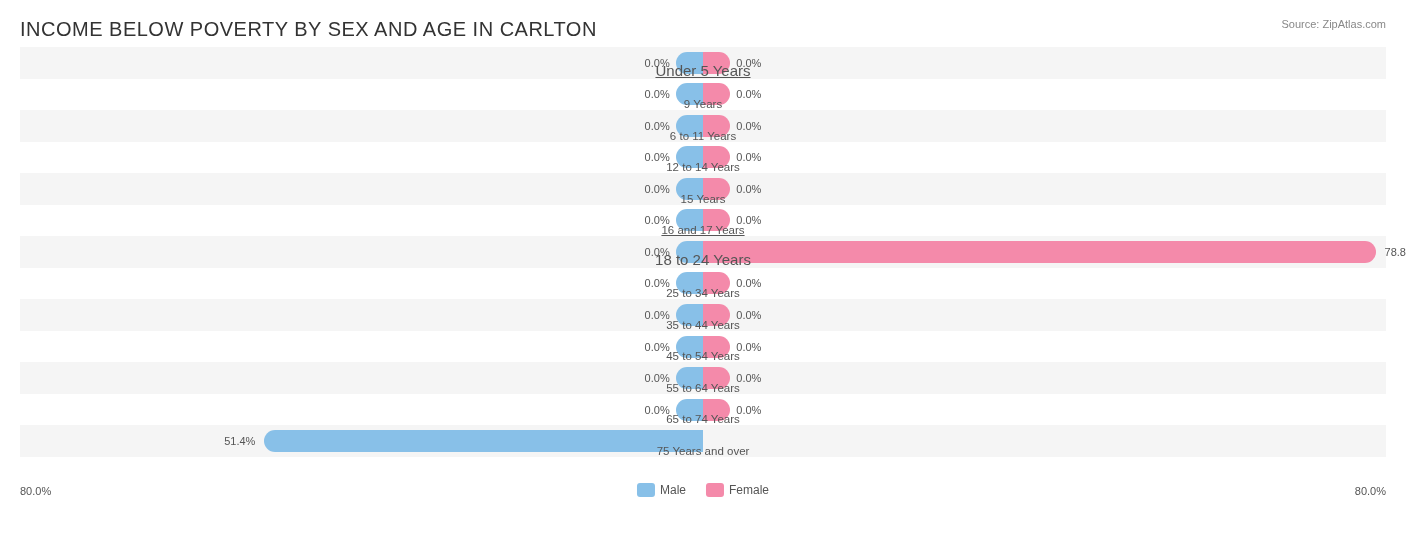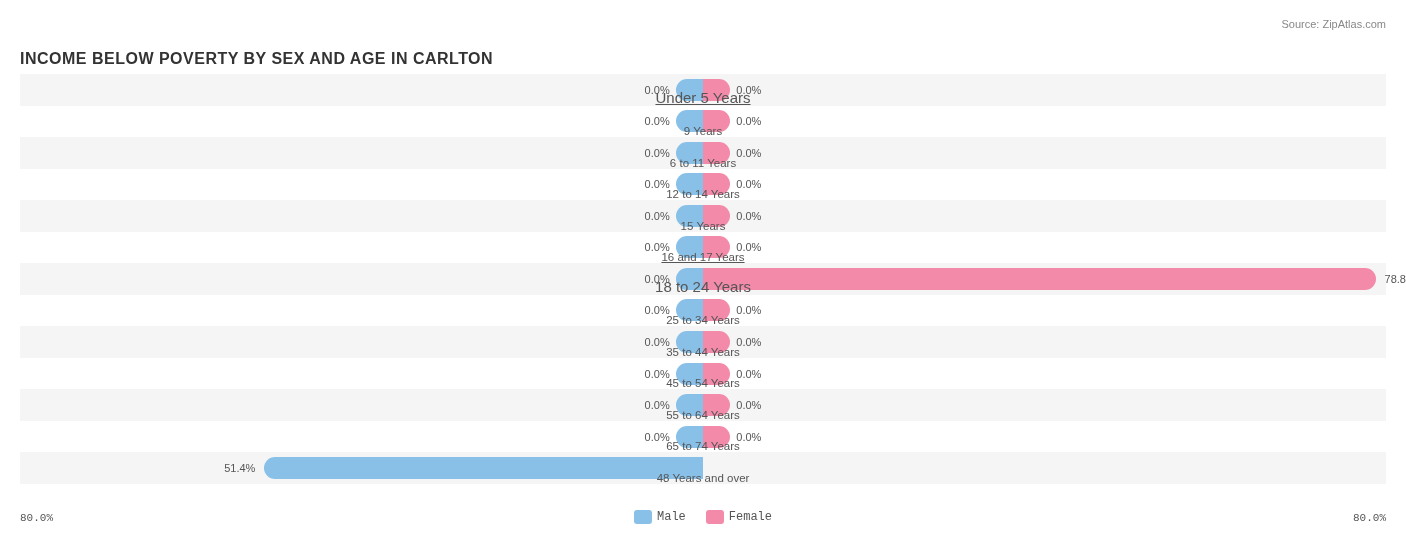--- a/index.html
+++ b/index.html
@@ -11,27 +11,26 @@
       overflow: hidden;
     }
     .chart-container {
       width: 1406px;
       height: 558px;
       padding: 18px 20px 40px 20px;
       position: relative;
       background: #fff;
     }
     .chart-title {
-      font-size: 16px;
-      font-weight: bold;
+      font-size: 20px;
+      font-weight: normal;
       color: #333;
       text-transform: uppercase;
       letter-spacing: 0.5px;
       margin-bottom: 6px;
-      margin-top: 32px;
     }
     .source-text {
       position: absolute;
       top: 18px;
       right: 20px;
       font-size: 11px;
       color: #888;
     }
     .chart-area {
       position: relative;
@@ -115,21 +114,20 @@
       color: #555;
     }
     .legend-box {
       width: 18px;
       height: 14px;
       border-radius: 3px;
     }
     .footer-container {
       position: relative;
       height: 40px;
-      font-family: Liberation Mono, monospace;
     }
     .footer-left {
       position: absolute;
       left: 0;
       bottom: 0;
       font-size: 11px;
       color: #555;
     }
     .footer-right {
       position: absolute;
@@ -364,21 +362,21 @@
   </div>
         <div class="bar-row" style="background: rgb(245, 245, 245);">
     <div class="left-side" style="width:50%;height:100%;display:flex;align-items:center;justify-content:flex-end;position:relative;">
 
         <div class="male-bar" style="width:64.25%;height:22px;background:#88c0e8;border-radius:11px 0 0 11px;position:absolute;right:0;">
           <span style="position:absolute;left:-40px;font-size:11px;color:#555;white-space:nowrap;">51.4%</span>
         </div>
 
     </div>
     <div class="label-center" style="position:absolute;left:50%;transform:translateX(-50%);font-size:11.5px;color:#555;white-space:nowrap;z-index:10;">
-      48 Years and over
+      75 Years and over
     </div>
   </div>
       </div>
     <div class="footer-container">
       <div class="footer-left">80.0%</div>
       <div class="footer-center">
         <div class="legend-item">
           <div class="legend-box" id="legend-male-box" style="background: rgb(136, 192, 232);"></div>
           <span>Male</span>
         </div>

